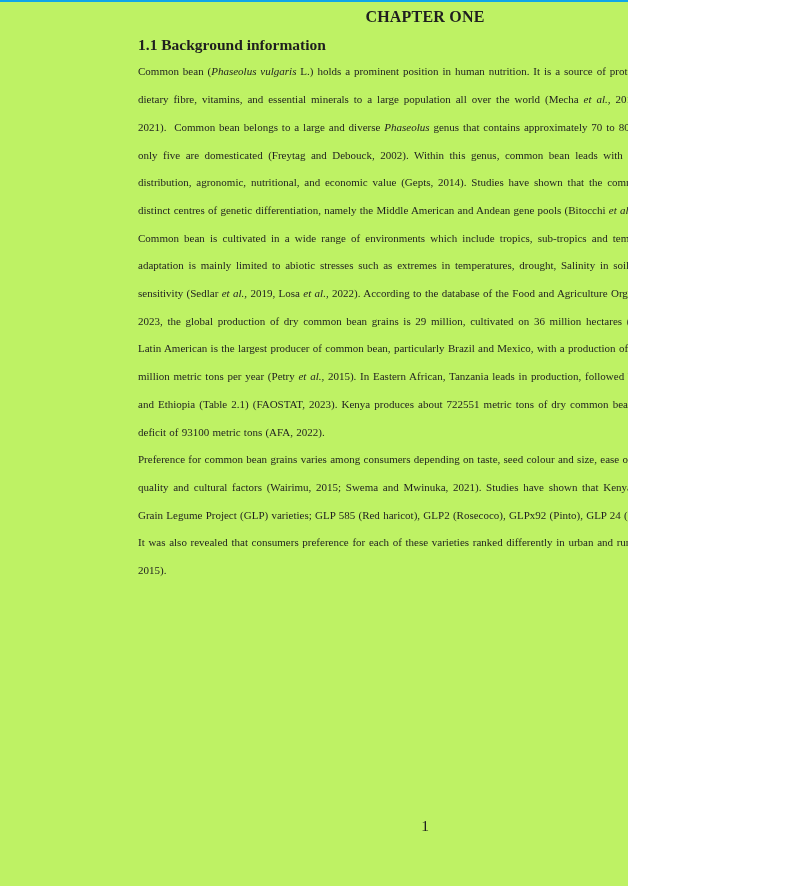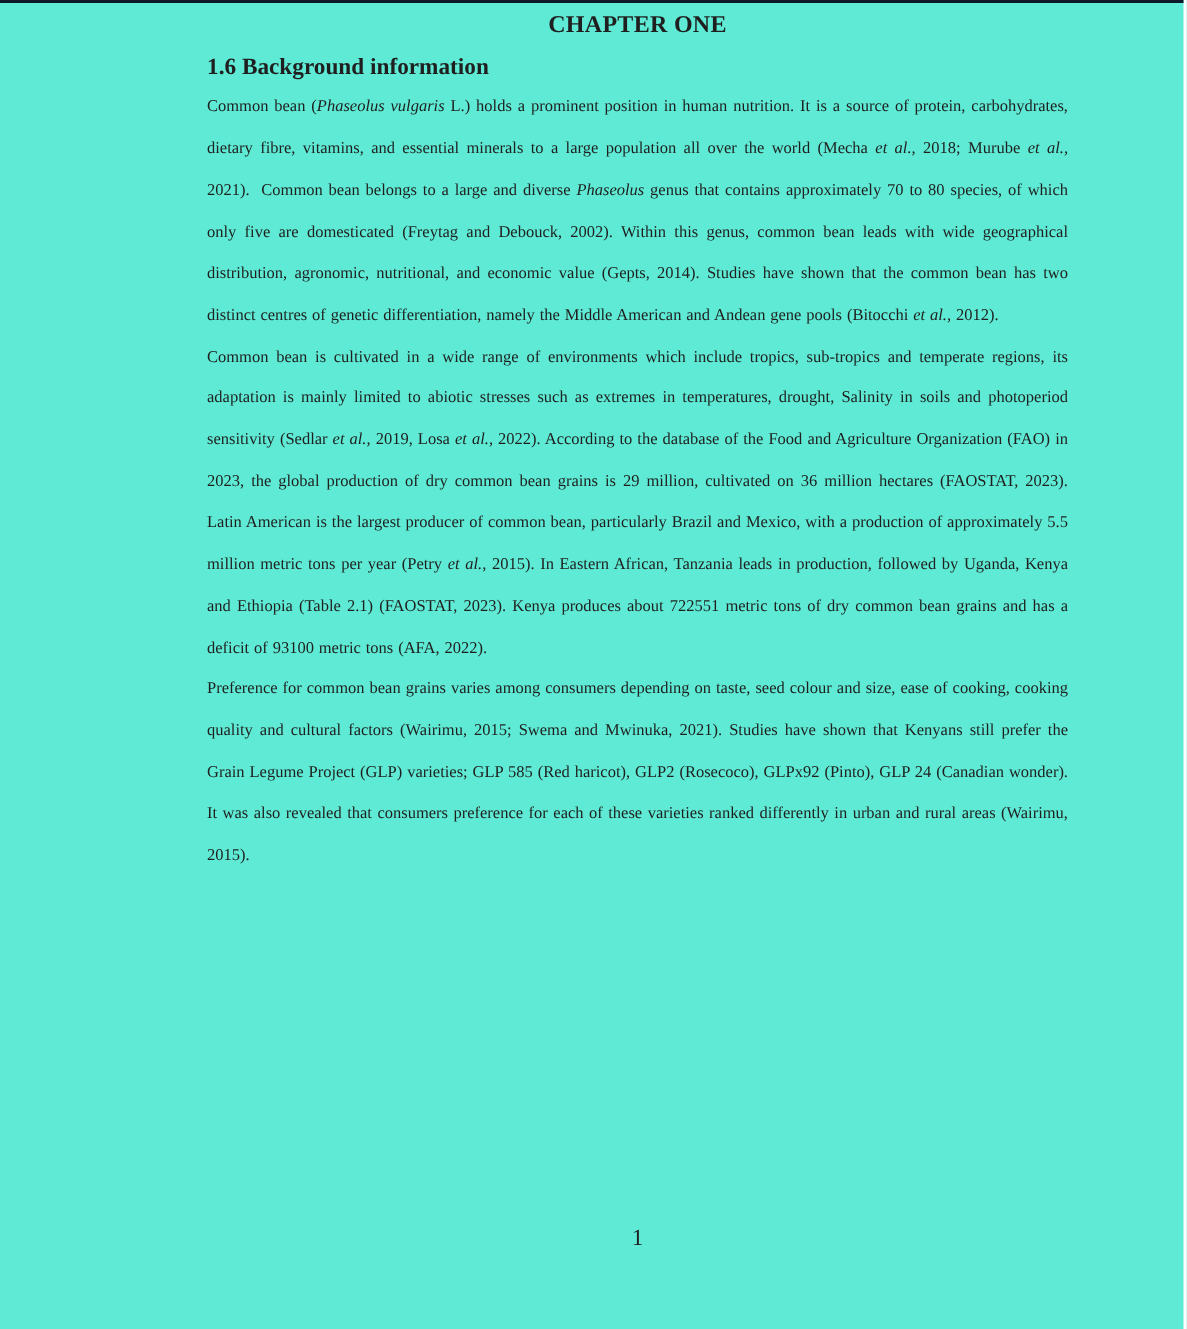--- a/index.html
+++ b/index.html
@@ -2,27 +2,27 @@
 <html><head>
 <meta charset="utf-8">
 <style>
   html, body {
     margin: 0;
     padding: 0;
     background: #ffffff;
   }
   .page {
     position: relative;
-    width: 789px;
+    width: 628px;
     height: 886px;
-    background: #5eead4;
+    background: #bef264;
     font-family: "Liberation Serif", "DejaVu Serif", serif;
     color: #1f1f1f;
     overflow: hidden;
-    border-top: 2px solid #0f172a;
+    border-top: 2px solid #0ea5e9;
     box-sizing: border-box;
   }
   .content {
     position: absolute;
     left: 138px;
     top: 1px;
     width: 574px;
   }
   .chapter-title, .chapter-subtitle {
     font-size: 16px;
@@ -58,21 +58,21 @@
     font-size: 15.5px;
     line-height: 20px;
   }
 </style>
 </head>
 <body>
 
 <div class="page">
   <div class="content">
     <h1 class="chapter-title">CHAPTER ONE</h1>
-    <h2 class="section-heading">1.6 Background information</h2>
+    <h2 class="section-heading">1.1 Background information</h2>
     <div id="paragraphs">
         <p class="body-paragraph"><span>Common bean (</span><em>Phaseolus vulgaris</em><span> L.) holds a prominent position in human nutrition. It is a source of protein, carbohydrates, dietary fibre, vitamins, and essential minerals to a large population all over the world (Mecha </span><em>et al.,</em><span> 2018; Murube </span><em>et al.,</em><span> 2021).&nbsp; Common bean belongs to a large and diverse </span><em>Phaseolus</em><span> genus that contains approximately 70 to 80 species, of which only five are domesticated (Freytag and Debouck, 2002). Within this genus, common bean leads with wide geographical distribution, agronomic, nutritional, and economic value (Gepts, 2014). Studies have shown that the common bean has two distinct centres of genetic differentiation, namely the Middle American and Andean gene pools (Bitocchi </span><em>et al.,</em><span> 2012).</span></p>
         <p class="body-paragraph"><span>Common bean is cultivated in a wide range of environments which include tropics, sub-tropics and temperate regions, its adaptation is mainly limited to abiotic stresses such as extremes in temperatures, drought, Salinity in soils and photoperiod sensitivity (Sedlar </span><em>et al.,</em><span> 2019, Losa </span><em>et al.,</em><span> 2022). According to the database of the Food and Agriculture Organization (FAO) in 2023, the global production of dry common bean grains is 29 million, cultivated on 36 million hectares (FAOSTAT, 2023). Latin American is the largest producer of common bean, particularly Brazil and Mexico, with a production of approximately 5.5 million metric tons per year (Petry </span><em>et al.,</em><span> 2015). In Eastern African, Tanzania leads in production, followed by Uganda, Kenya and Ethiopia (Table 2.1) (FAOSTAT, 2023). Kenya produces about 722551 metric tons of dry common bean grains and has a deficit of 93100 metric tons (AFA, 2022).</span></p>
         <p class="body-paragraph"><span>Preference for common bean grains varies among consumers depending on taste, seed colour and size, ease of cooking, cooking quality and cultural factors (Wairimu, 2015; Swema and Mwinuka, 2021). Studies have shown that Kenyans still prefer the Grain Legume Project (GLP) varieties; GLP 585 (Red haricot), GLP2 (Rosecoco), GLPx92 (Pinto), GLP 24 (Canadian wonder). It was also revealed that consumers preference for each of these varieties ranked differently in urban and rural areas (Wairimu, 2015).</span></p>
       </div>
   </div>
   <div class="page-number">1</div>
 </div>
 
 </body></html>

